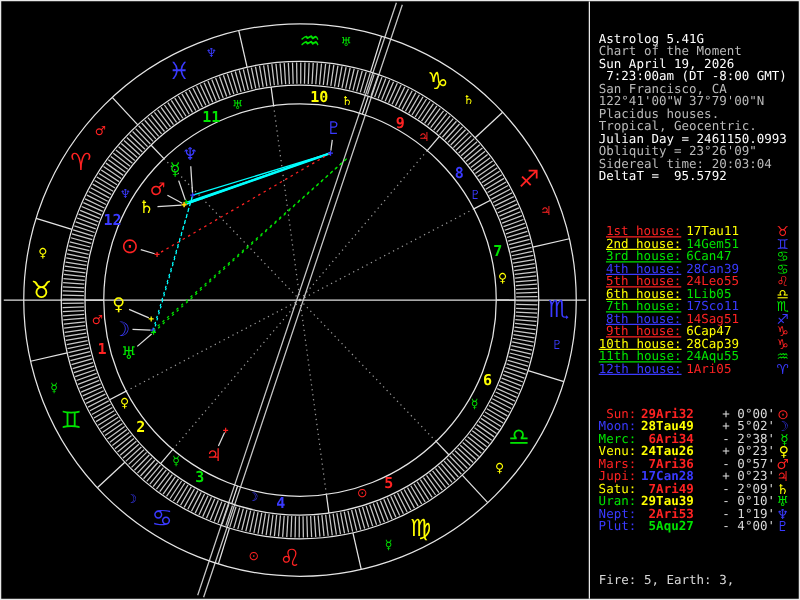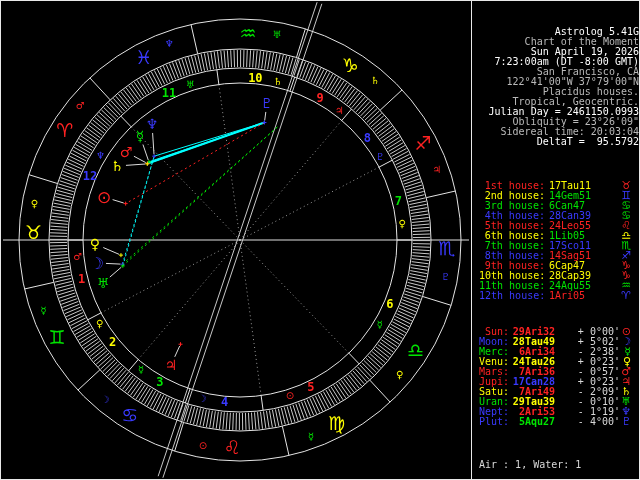--- a/index.html
+++ b/index.html
@@ -7,30 +7,30 @@
     position:relative; width:640px; height:480px; background:#000;
     box-sizing:border-box; border:1px solid #e8e8e8; overflow:hidden;
     font-family:"DejaVu Sans Mono", monospace;
   }
   .chart-area { position:absolute; left:0; top:0; width:470px; height:479px; }
   .divider { position:absolute; left:470px; top:0; width:1px; height:480px; background:#e8e8e8; }
   .panel {
     position:absolute; left:472px; top:0; width:166px; height:478px;
     color:#ddd; font-size:10px; line-height:10px; white-space:pre;
   }
-  .info  { padding:6px 0 0 6px;text-align:right; }
+  .info  { padding:6px 0 0 6px; }
   .info div { height:10px; }
   .bright { color:#ffffff; }
   .dim    { color:#b9b9b9; }
   .houses  { margin:14px 0 0 6px; }
   .planets { margin:6px 0 0 2px; }
   .stats   { margin:13px 0 0 6px; color:#d8d8d8; }
   .stats div { height:10px; }
   .row { height:10px; display:flex; align-items:center; }
-  .h-label { width:66px; text-align:right; }
+  .h-label { width:66px; text-align:right;text-decoration:underline; }
   .h-value { width:46px; text-align:left; margin-left:4px; }
   .p-label { width:34px; text-align:right; }
   .p-value { width:44px; text-align:right; margin-left:2px;font-weight:bold; }
   .p-vel   { width:46px; text-align:right; margin-left:19px; color:#d8d8d8; }
   .glyph-cell {
     margin-left:auto; padding-right:8px; font-size:11px; line-height:10px;
     font-family:"DejaVu Sans", sans-serif;
   }
   svg text { font-family:"DejaVu Sans", sans-serif; }
   text.housenum { font-family:"DejaVu Sans Mono", monospace; font-weight:bold; }
@@ -561,15 +561,15 @@
           <text x="151" y="123" fill="#3a3aff" font-size="14" text-anchor="middle" dominant-baseline="central">♆</text>
           <text x="266" y="102" fill="#3a3aff" font-size="14" text-anchor="middle" dominant-baseline="central">♇</text>
         </g>
       </svg>
   </div>
   <div class="divider"></div>
   <div class="panel">
     <div class="info" id="info-block"><div class="bright">Astrolog 5.41G</div><div class="dim">Chart of the Moment</div><div class="bright">Sun April 19, 2026</div><div class="bright"> 7:23:00am (DT -8:00 GMT)</div><div class="dim">San Francisco, CA</div><div class="dim">122°41'00"W 37°79'00"N</div><div class="dim">Placidus houses.</div><div class="dim">Tropical, Geocentric.</div><div class="bright">Julian Day = 2461150.0993</div><div class="dim">Obliquity = 23°26'09"</div><div class="dim">Sidereal time: 20:03:04</div><div class="bright">DeltaT =  95.5792</div></div>
     <div class="houses" id="houses-block"><div class="row"><span class="h-label" style="color: rgb(255, 34, 34);">1st house:</span><span class="h-value" style="color: rgb(255, 255, 0);">17Tau11</span><span class="glyph-cell" style="color: rgb(255, 34, 34);">♉</span></div><div class="row"><span class="h-label" style="color: rgb(255, 255, 0);">2nd house:</span><span class="h-value" style="color: rgb(0, 228, 0);">14Gem51</span><span class="glyph-cell" style="color: rgb(58, 58, 255);">♊</span></div><div class="row"><span class="h-label" style="color: rgb(0, 228, 0);">3rd house:</span><span class="h-value" style="color: rgb(0, 228, 0);">6Can47</span><span class="glyph-cell" style="color: rgb(0, 228, 0);">♋</span></div><div class="row"><span class="h-label" style="color: rgb(58, 58, 255);">4th house:</span><span class="h-value" style="color: rgb(58, 58, 255);">28Can39</span><span class="glyph-cell" style="color: rgb(0, 228, 0);">♋</span></div><div class="row"><span class="h-label" style="color: rgb(255, 34, 34);">5th house:</span><span class="h-value" style="color: rgb(255, 34, 34);">24Leo55</span><span class="glyph-cell" style="color: rgb(255, 34, 34);">♌</span></div><div class="row"><span class="h-label" style="color: rgb(255, 255, 0);">6th house:</span><span class="h-value" style="color: rgb(0, 228, 0);">1Lib05</span><span class="glyph-cell" style="color: rgb(255, 255, 0);">♎</span></div><div class="row"><span class="h-label" style="color: rgb(0, 228, 0);">7th house:</span><span class="h-value" style="color: rgb(58, 58, 255);">17Sco11</span><span class="glyph-cell" style="color: rgb(0, 228, 0);">♏</span></div><div class="row"><span class="h-label" style="color: rgb(58, 58, 255);">8th house:</span><span class="h-value" style="color: rgb(255, 34, 34);">14Sag51</span><span class="glyph-cell" style="color: rgb(58, 58, 255);">♐</span></div><div class="row"><span class="h-label" style="color: rgb(255, 34, 34);">9th house:</span><span class="h-value" style="color: rgb(255, 255, 0);">6Cap47</span><span class="glyph-cell" style="color: rgb(255, 34, 34);">♑</span></div><div class="row"><span class="h-label" style="color: rgb(255, 255, 0);">10th house:</span><span class="h-value" style="color: rgb(255, 255, 0);">28Cap39</span><span class="glyph-cell" style="color: rgb(255, 34, 34);">♑</span></div><div class="row"><span class="h-label" style="color: rgb(0, 228, 0);">11th house:</span><span class="h-value" style="color: rgb(0, 228, 0);">24Aqu55</span><span class="glyph-cell" style="color: rgb(0, 228, 0);">♒</span></div><div class="row"><span class="h-label" style="color: rgb(58, 58, 255);">12th house:</span><span class="h-value" style="color: rgb(255, 34, 34);">1Ari05</span><span class="glyph-cell" style="color: rgb(58, 58, 255);">♈</span></div></div>
     <div class="planets" id="planets-block"><div class="row"><span class="p-label" style="color: rgb(255, 34, 34);">Sun:</span><span class="p-value" style="color: rgb(255, 34, 34);">29Ari32</span><span class="p-vel">+ 0°00'</span><span class="glyph-cell" style="color: rgb(255, 34, 34);">⊙</span></div><div class="row"><span class="p-label" style="color: rgb(58, 58, 255);">Moon:</span><span class="p-value" style="color: rgb(255, 255, 0);">28Tau49</span><span class="p-vel">+ 5°02'</span><span class="glyph-cell" style="color: rgb(58, 58, 255);">☽</span></div><div class="row"><span class="p-label" style="color: rgb(0, 228, 0);">Merc:</span><span class="p-value" style="color: rgb(255, 34, 34);">6Ari34</span><span class="p-vel">- 2°38'</span><span class="glyph-cell" style="color: rgb(0, 228, 0);">☿</span></div><div class="row"><span class="p-label" style="color: rgb(255, 255, 0);">Venu:</span><span class="p-value" style="color: rgb(255, 255, 0);">24Tau26</span><span class="p-vel">+ 0°23'</span><span class="glyph-cell" style="color: rgb(255, 255, 0);">♀</span></div><div class="row"><span class="p-label" style="color: rgb(255, 34, 34);">Mars:</span><span class="p-value" style="color: rgb(255, 34, 34);">7Ari36</span><span class="p-vel">- 0°57'</span><span class="glyph-cell" style="color: rgb(255, 34, 34);">♂</span></div><div class="row"><span class="p-label" style="color: rgb(255, 34, 34);">Jupi:</span><span class="p-value" style="color: rgb(58, 58, 255);">17Can28</span><span class="p-vel">+ 0°23'</span><span class="glyph-cell" style="color: rgb(255, 34, 34);">♃</span></div><div class="row"><span class="p-label" style="color: rgb(255, 255, 0);">Satu:</span><span class="p-value" style="color: rgb(255, 34, 34);">7Ari49</span><span class="p-vel">- 2°09'</span><span class="glyph-cell" style="color: rgb(255, 255, 0);">♄</span></div><div class="row"><span class="p-label" style="color: rgb(0, 228, 0);">Uran:</span><span class="p-value" style="color: rgb(255, 255, 0);">29Tau39</span><span class="p-vel">- 0°10'</span><span class="glyph-cell" style="color: rgb(0, 228, 0);">♅</span></div><div class="row"><span class="p-label" style="color: rgb(58, 58, 255);">Nept:</span><span class="p-value" style="color: rgb(255, 34, 34);">2Ari53</span><span class="p-vel">- 1°19'</span><span class="glyph-cell" style="color: rgb(58, 58, 255);">♆</span></div><div class="row"><span class="p-label" style="color: rgb(58, 58, 255);">Plut:</span><span class="p-value" style="color: rgb(0, 228, 0);">5Aqu27</span><span class="p-vel">- 4°00'</span><span class="glyph-cell" style="color: rgb(58, 58, 255);">♇</span></div></div>
-    <div class="stats" id="stats-block"><div>Air : 1, Water: 1</div></div>
+    <div class="stats" id="stats-block"><div>Fire: 5, Earth: 3,</div></div>
   </div>
 </div>
 
 </body></html>

